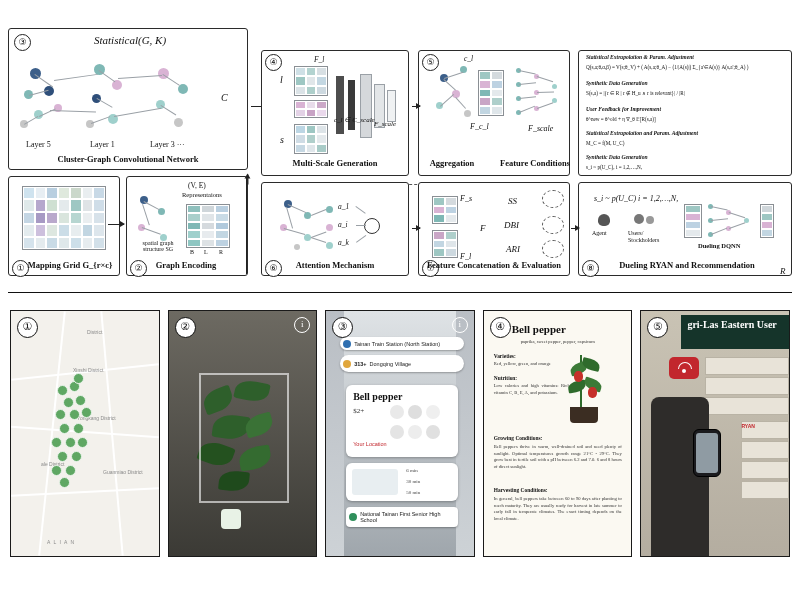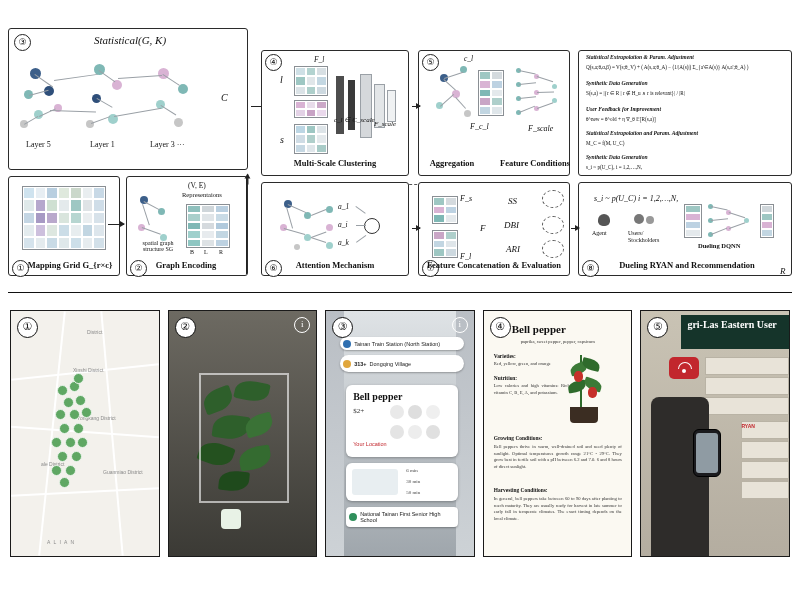--- a/index.html
+++ b/index.html
@@ -113,20 +113,21 @@
 
       <div class="edge" style="left:46px;top:52px;width:44px;transform:rotate(-8deg);"></div>
       <div class="edge" style="left:42px;top:82px;width:46px;transform:rotate(2deg);"></div>
       <div class="edge" style="left:110px;top:50px;width:44px;transform:rotate(-4deg);"></div>
       <div class="edge" style="left:106px;top:88px;width:48px;transform:rotate(-10deg);"></div>
     </div>
     <div class="lbl" style="left:18px;top:112px;">Layer 5</div>
     <div class="lbl" style="left:82px;top:112px;">Layer 1</div>
     <div class="lbl" style="left:142px;top:112px;">Layer 3 ···</div>
     <div class="lbl ital" style="left:213px;top:64px;font-size:10px;">C</div>
+    <div class="cap" style="left:0;top:126px;width:240px;">Cluster-Graph Convolutional Network</div>
 
     <div class="pbox" style="left:0;top:148px;width:112px;height:100px;"></div>
     <div class="pnum" style="left:4px;top:232px;">①</div>
     <div class="mat" style="left:14px;top:158px;width:84px;height:64px;grid-template-columns:repeat(7,1fr);grid-template-rows:repeat(5,1fr);">
       <div style="background:#cfe3ef"></div>
         <div style="background:#e7eef3"></div>
         <div style="background:#b9cfe0"></div>
         <div style="background:#dfe9dd"></div>
         <div style="background:#cbd8cb"></div>
         <div style="background:#e9eef0"></div>
@@ -238,21 +239,21 @@
         <div style="background:#a8cbc7"></div>
     </div>
     <div class="bar" style="left:328px;top:48px;width:8px;height:58px;background:#4d4d4d;"></div>
     <div class="bar" style="left:340px;top:52px;width:7px;height:50px;background:#3a3a3a;"></div>
     <div class="bar" style="left:352px;top:46px;width:10px;height:62px;background:#d5d8db;border:0.5px solid #9aa0a6;"></div>
     <div class="bar" style="left:366px;top:56px;width:9px;height:42px;background:#e3e6e8;border:0.5px solid #9aa0a6;"></div>
     <div class="bar" style="left:379px;top:62px;width:7px;height:30px;background:#f0f2f3;border:0.5px solid #9aa0a6;"></div>
     <div class="lbl ital" style="left:306px;top:27px;font-size:7.5px;">F_l</div>
     <div class="lbl ital" style="left:326px;top:88px;font-size:7px;">c_l ∈ C_scale</div>
     <div class="lbl ital" style="left:366px;top:92px;font-size:7px;">F_scale</div>
-    <div class="cap" style="left:253px;top:130px;width:148px;">Multi-Scale Clustering</div>
+    <div class="cap" style="left:253px;top:130px;width:148px;">Multi-Scale Generation</div>
 
     <div class="pbox" style="left:410px;top:22px;width:152px;height:126px;"></div>
     <div class="pnum" style="left:414px;top:26px;">⑤</div>
     <div>
       <div class="nd" style="left:432px;top:46px;width:8px;height:8px;background:#3c5f8a;"></div>
       <div class="nd" style="left:452px;top:38px;width:7px;height:7px;background:#7fb8b5;"></div>
       <div class="nd" style="left:444px;top:62px;width:8px;height:8px;background:#d9b3d4;"></div>
       <div class="nd" style="left:428px;top:74px;width:7px;height:7px;background:#9fd0cc;"></div>
       <div class="nd" style="left:456px;top:82px;width:7px;height:7px;background:#c6c6c6;"></div>
       <div class="edge" style="left:436px;top:50px;width:20px;transform:rotate(-18deg);"></div>

